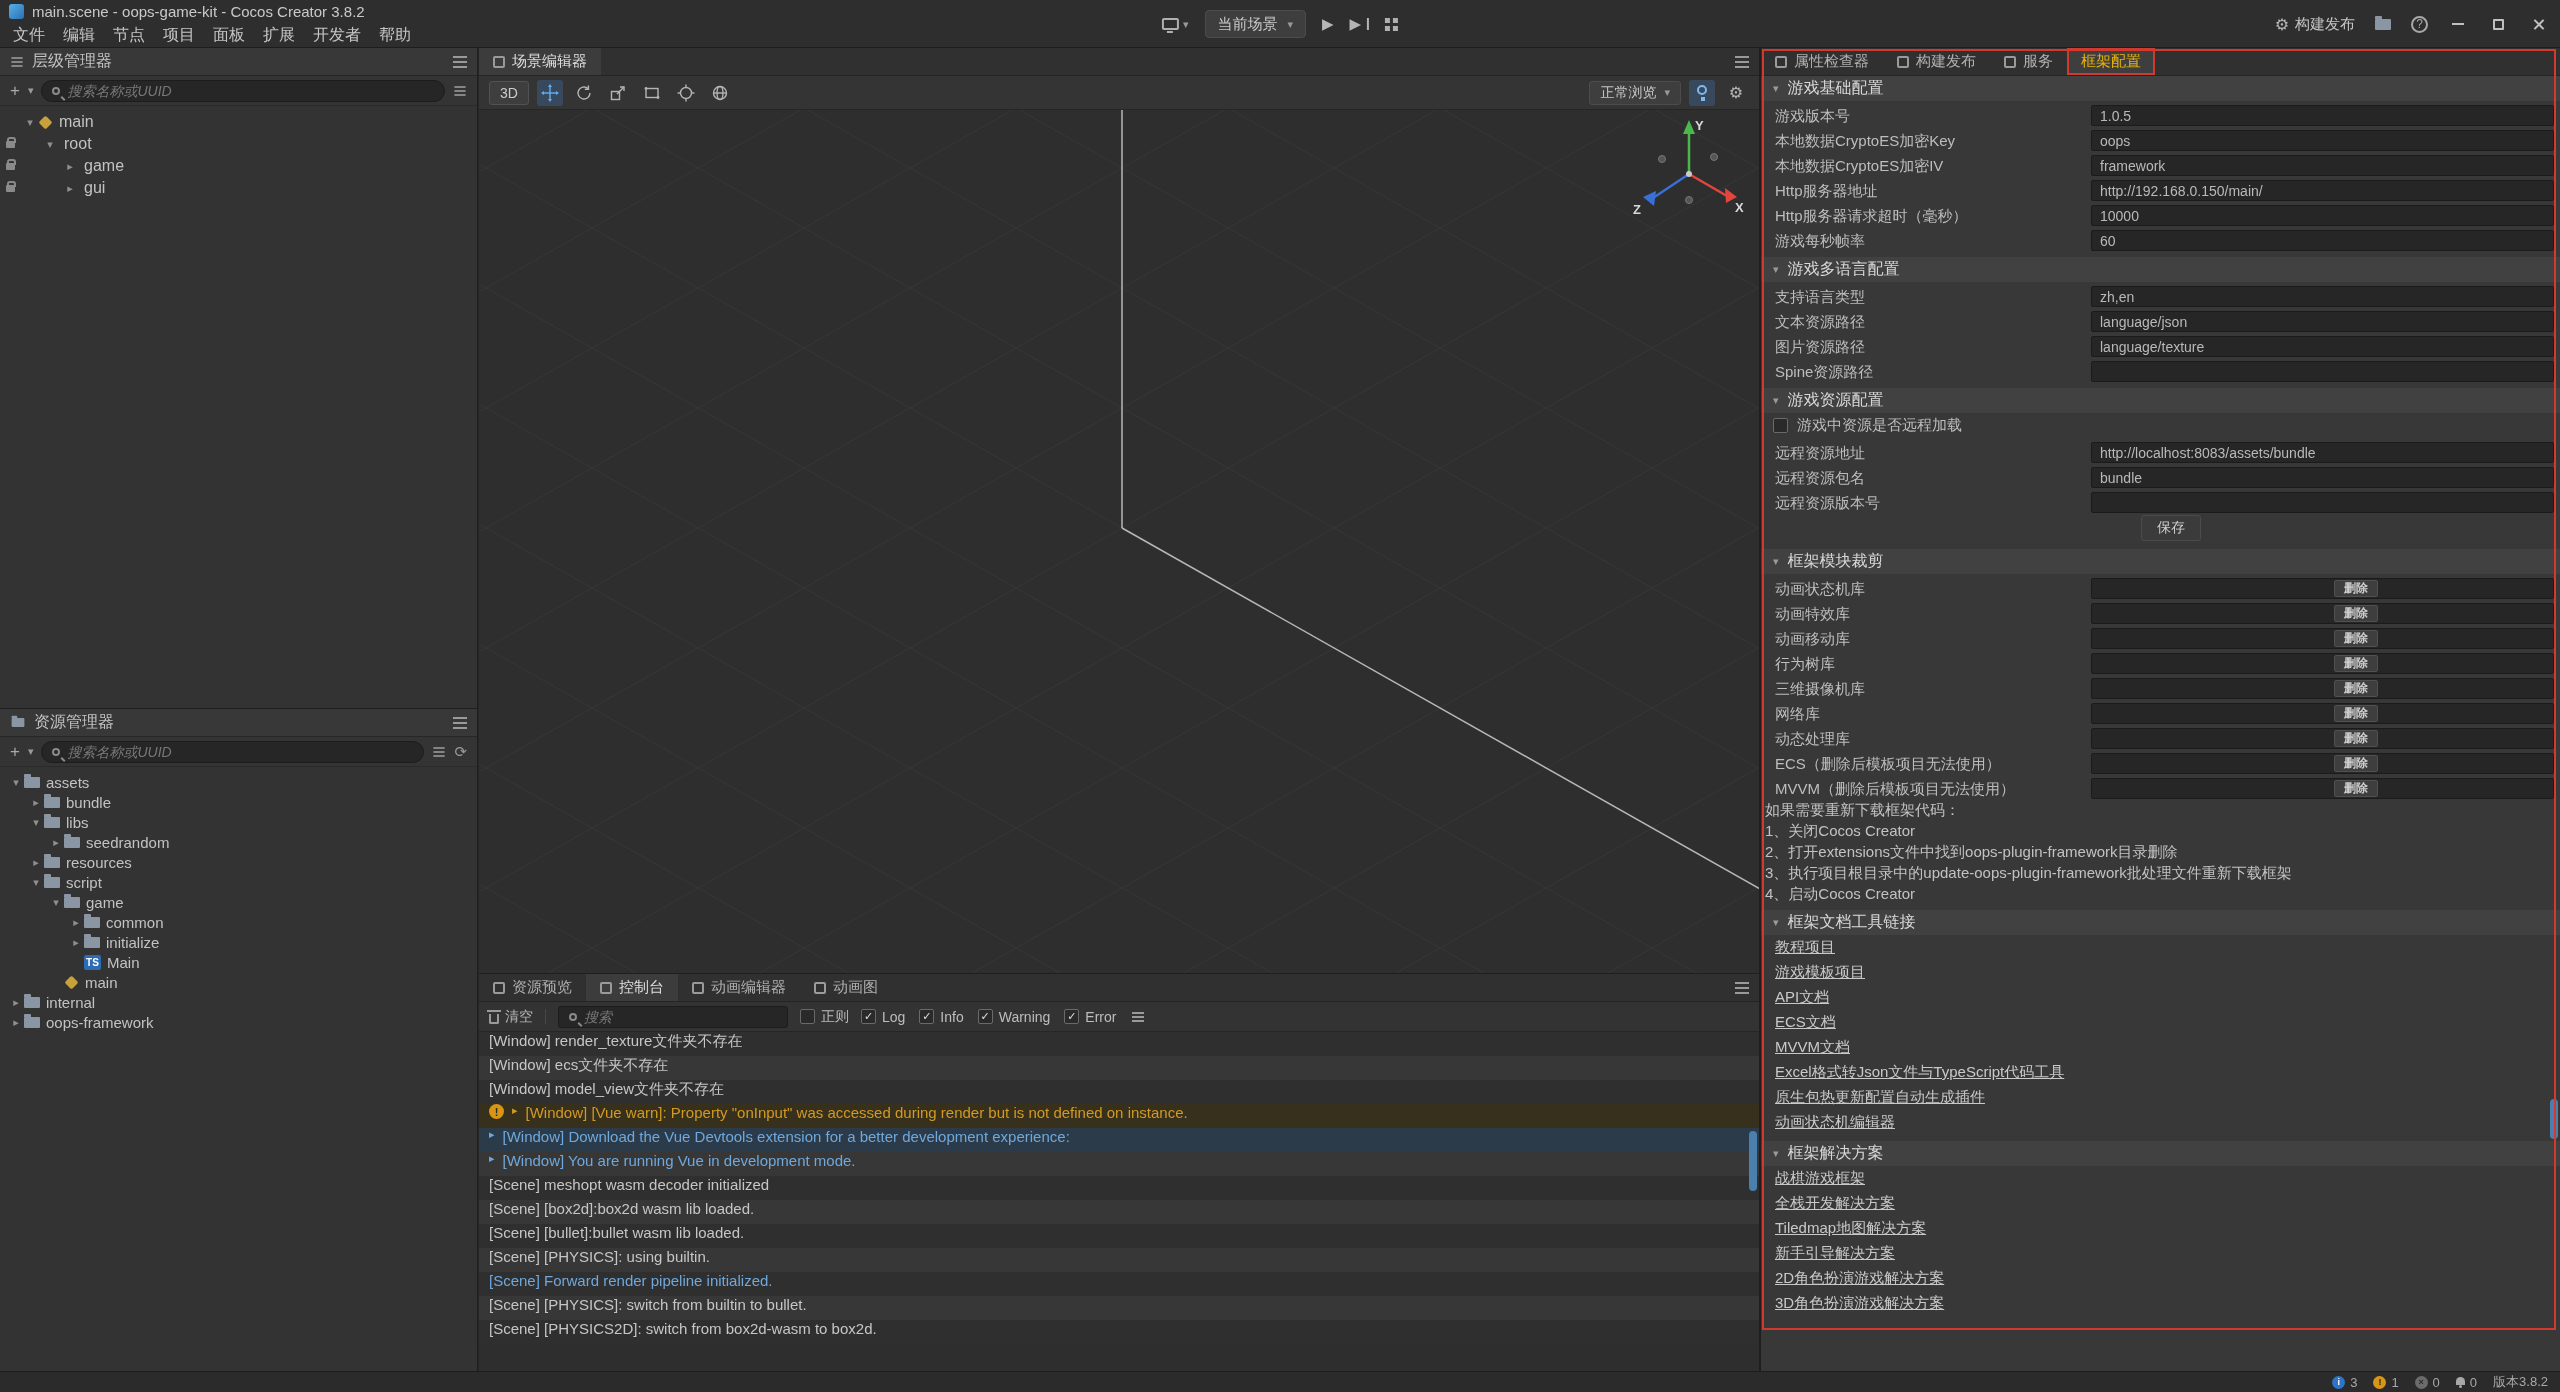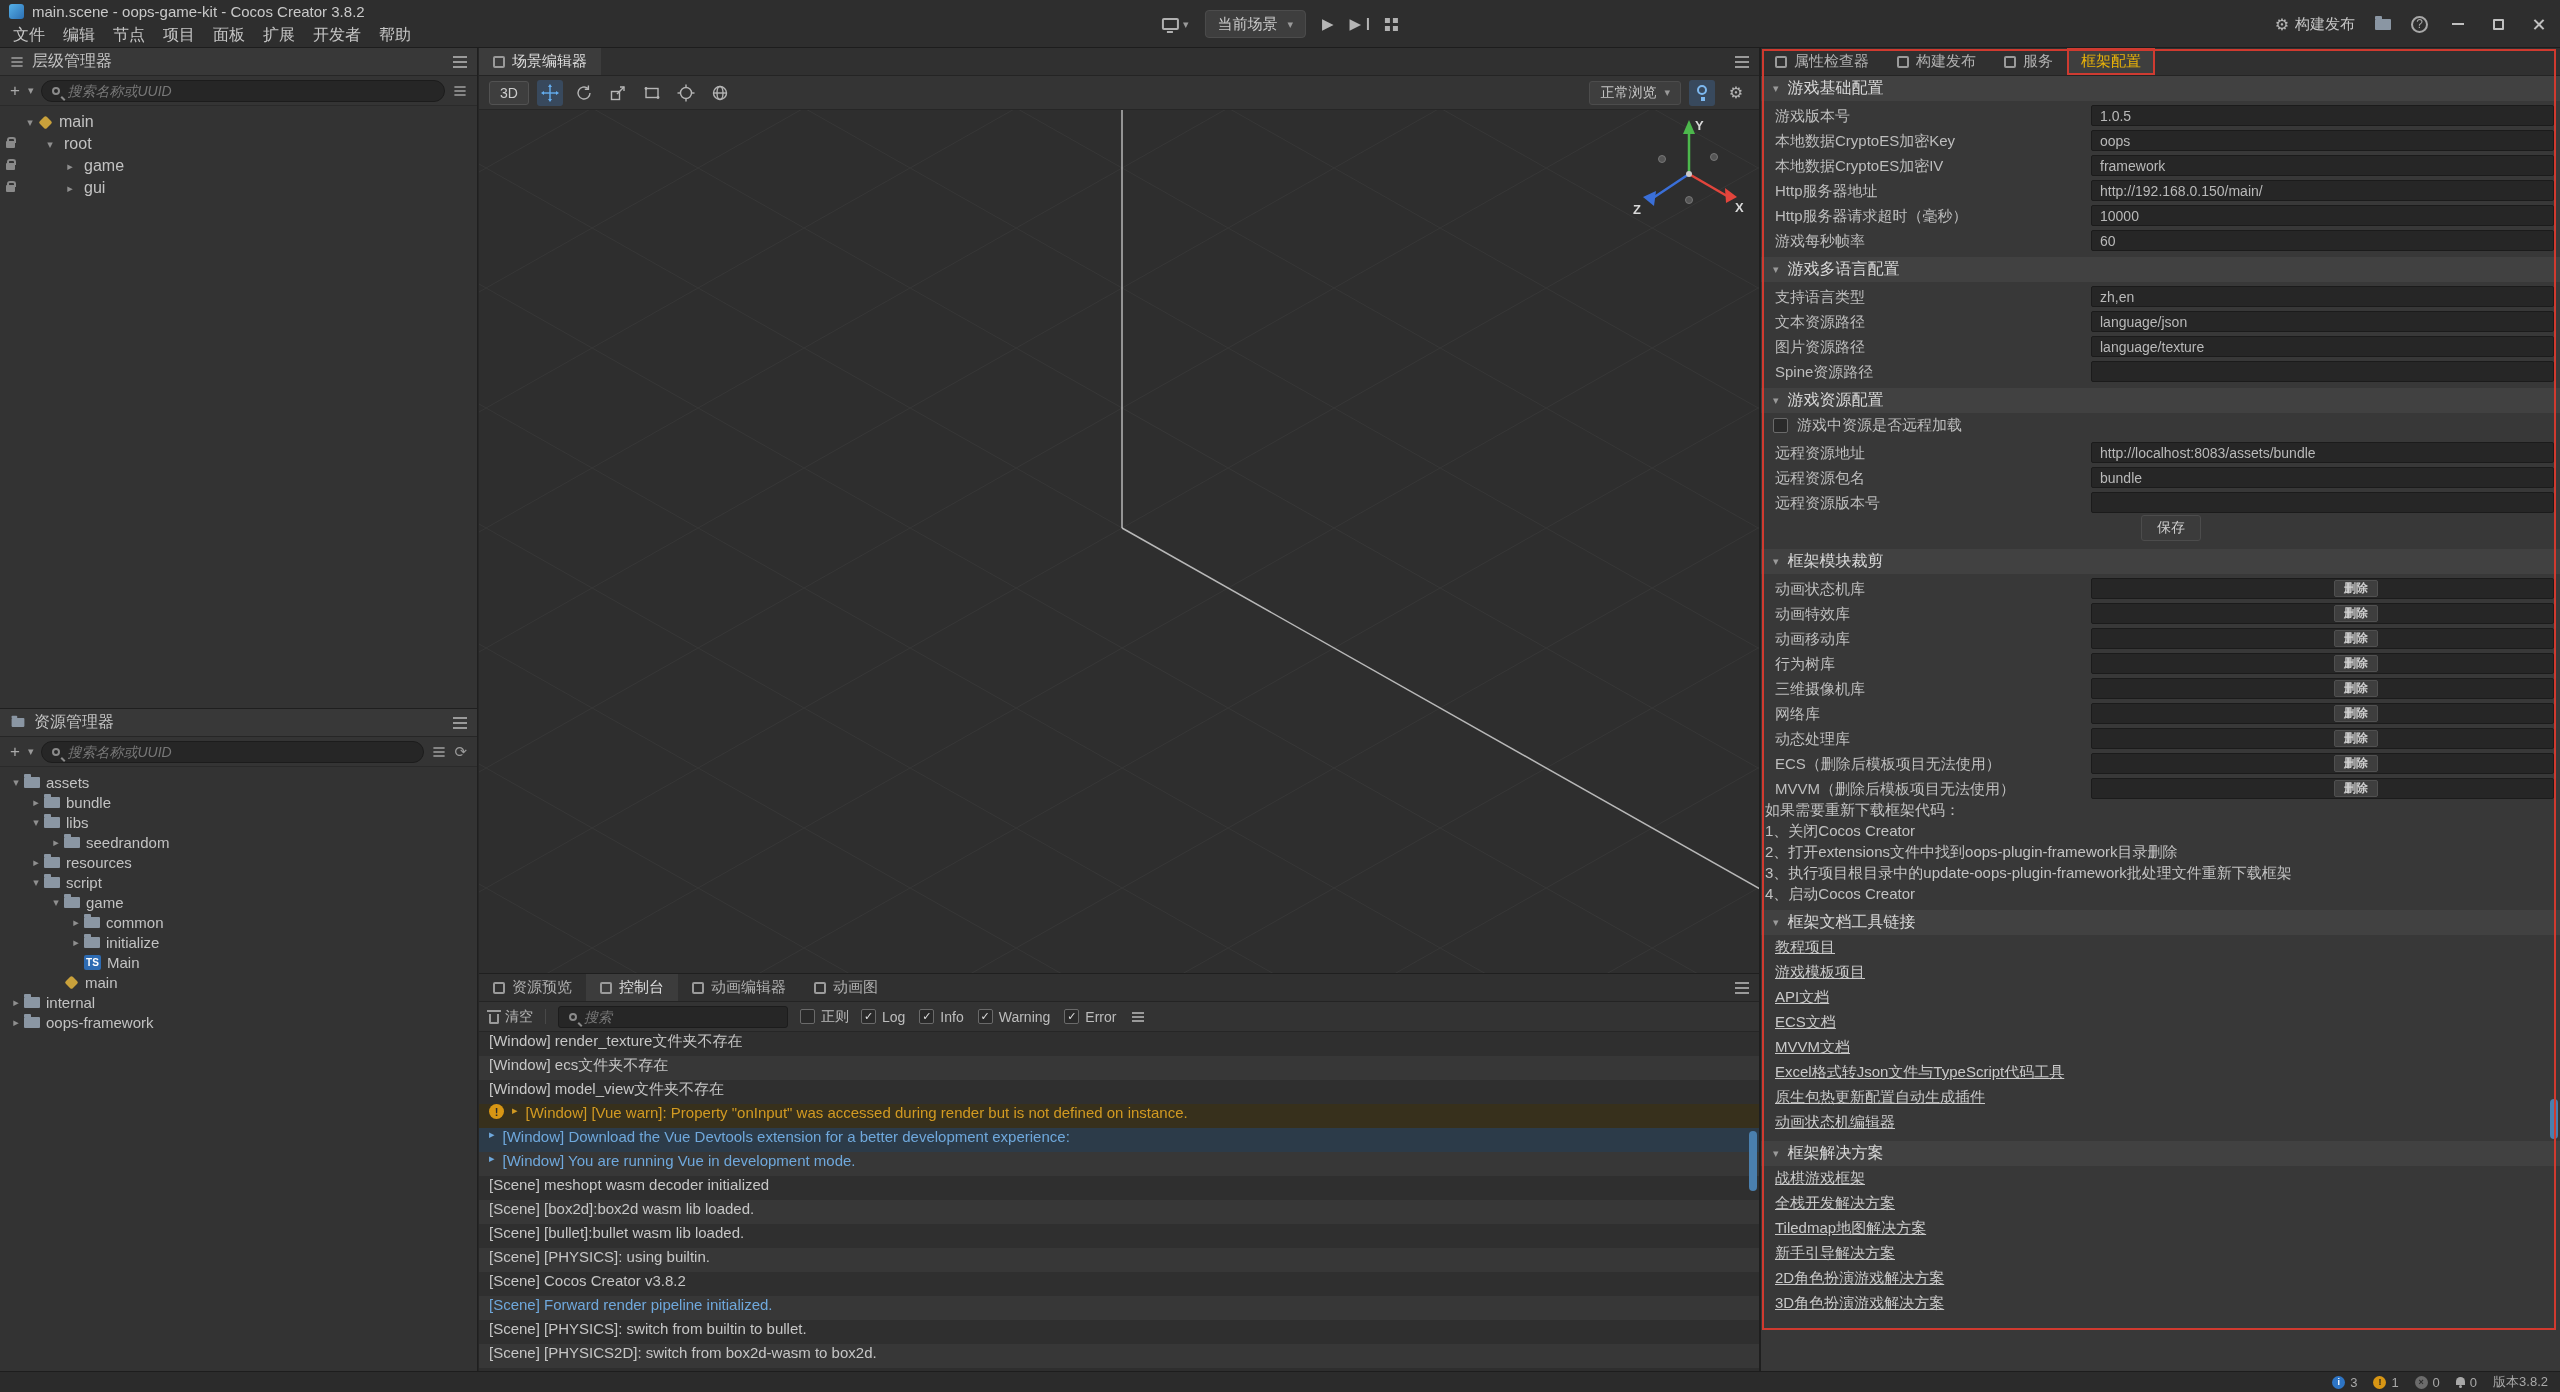--- a/index.html
+++ b/index.html
@@ -531,23 +531,20 @@
       </div>
       <div class="log-row">
         <span class="log-text">[Scene] [box2d]:box2d wasm lib loaded.</span>
       </div>
       <div class="log-row">
         <span class="log-text">[Scene] [bullet]:bullet wasm lib loaded.</span>
       </div>
       <div class="log-row">
         <span class="log-text">[Scene] [PHYSICS]: using builtin.</span>
       </div>
-      <div class="log-row">
-        <span class="log-text">[Scene] Cocos Creator v3.8.2</span>
-      </div>
       <div class="log-row log-link">
         <span class="log-text">[Scene] Forward render pipeline initialized.</span>
       </div>
       <div class="log-row">
         <span class="log-text">[Scene] [PHYSICS]: switch from builtin to bullet.</span>
       </div>
       <div class="log-row">
         <span class="log-text">[Scene] [PHYSICS2D]: switch from box2d-wasm to box2d.</span>
       </div>
     </div>

